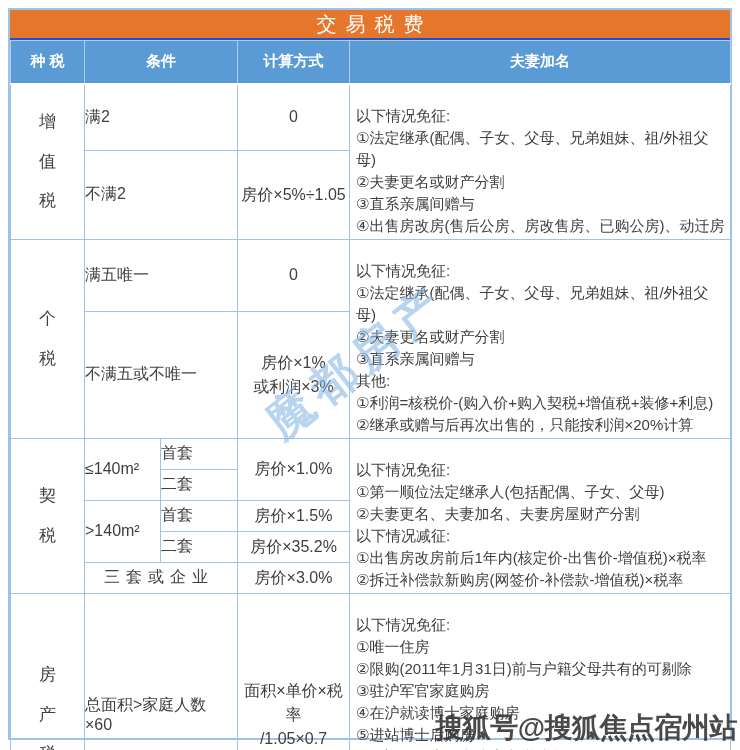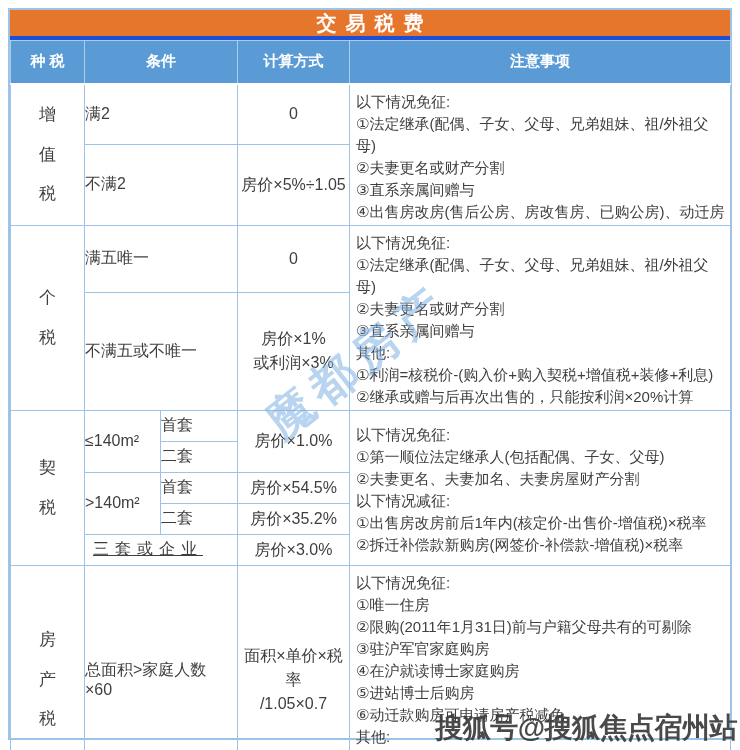--- a/index.html
+++ b/index.html
@@ -1,35 +1,35 @@
 <!DOCTYPE html>
 <html><head>
 <meta charset="utf-8">
 <style>
   * { margin: 0; padding: 0; box-sizing: border-box; }
   html, body { width: 740px; height: 750px; background: #ffffff;
     font-family: "Liberation Sans", "DejaVu Sans", sans-serif; color: #3f3f3f; }
   .sheet { position: absolute; left: 8px; top: 8px; width: 724px; height: 732px;
     border: 2px solid #9dc3e6; background: #ffffff; }
-  .title-bar { height: 30px; background: #e5762c; border-bottom: 4px solid #1d4ed8;
+  .title-bar { height: 30px; background: #e5762c; border-bottom: 2px solid #1d4ed8;
     display: flex; align-items: center; justify-content: center;
-    color: #ffffff; font-size: 20px; font-weight: bold; letter-spacing: 9px;
+    color: #ffffff; font-size: 20px; font-weight: normal; letter-spacing: 9px;
     padding-left: 9px; }
   table.tax { width: 100%; border-collapse: collapse; table-layout: fixed; }
   table.tax td, table.tax th { border: 1px solid #9dc3e6; overflow: hidden; }
   tr.head th { background: #5b9bd5; color: #ffffff; font-size: 15px; font-weight: bold;
     border: 1px solid #aecdea; border-bottom: 2px solid #ffffff; text-align: center; }
   td.tax-cell { text-align: center; vertical-align: middle; font-size: 17px;
     white-space: pre-line; line-height: 2.35; font-weight: 500; }
   td.cond { vertical-align: middle; font-size: 16px; white-space: pre-line; }
   td.method { text-align: center; vertical-align: middle; font-size: 16px; white-space: pre-line; line-height: 1.5; }
   td.tier { text-align: left; vertical-align: middle; font-size: 16px; }
-  td.spread { letter-spacing: 6px; padding-left: 8px; text-decoration: underline; }
+  td.spread { letter-spacing: 6px; padding-left: 19px; }
   td.notes { vertical-align: middle; font-size: 15px; line-height: 22px;
-    white-space: pre-line; padding: 6px 2px 2px 6px; }
+    white-space: pre-line; padding: 20px 2px 2px 6px; }
   .wm-center { position: absolute; left: 212px; top: 331px; width: 290px; height: 60px;
     line-height: 60px; text-align: center; transform: rotate(-38deg);
     font-size: 46px; font-weight: bold; letter-spacing: 8px;
     color: rgba(125, 176, 225, 0.55); pointer-events: none; }
   .wm-sohu { position: absolute; right: 3px; bottom: 3px; font-size: 28px;
     font-weight: bold; letter-spacing: -0.5px; color: rgba(58, 58, 58, 0.92);
     pointer-events: none; }
 </style>
 </head>
 <body>
@@ -45,21 +45,21 @@
         <col style="width:77px">
       <col style="width:112px">
         <col style="width:381px">
     </colgroup>
 
     <tbody>
         <tr class="head" style="height:43px">
       <th>种 税</th>
       <th colspan="2">条件</th>
       <th>计算方式</th>
-      <th>注意事项</th>
+      <th>夫妻加名</th>
     </tr>
 
     <tr style="height:54px">
       <td class="tax-cell" rowspan="2">增
 值
 税</td>
       <td class="cond" colspan="2">满2</td>
       <td class="method">0</td>
       <td class="notes" rowspan="2">以下情况免征:
 ①法定继承(配偶、子女、父母、兄弟姐妹、祖/外祖父母)
@@ -103,21 +103,21 @@
 以下情况减征:
 ①出售房改房前后1年内(核定价-出售价-增值税)×税率
 ②拆迁补偿款新购房(网签价-补偿款-增值税)×税率</td>
     </tr>
     <tr style="height:31px">
       <td class="tier">二套</td>
     </tr>
     <tr style="height:31px">
       <td class="cond" rowspan="2">&gt;140m²</td>
       <td class="tier">首套</td>
-      <td class="method">房价×54.5%</td>
+      <td class="method">房价×1.5%</td>
     </tr>
     <tr style="height:31px">
       <td class="tier">二套</td>
       <td class="method">房价×35.2%</td>
     </tr>
     <tr style="height:31px">
       <td class="cond spread" colspan="2">三套或企业</td>
       <td class="method">房价×3.0%</td>
     </tr>
 

